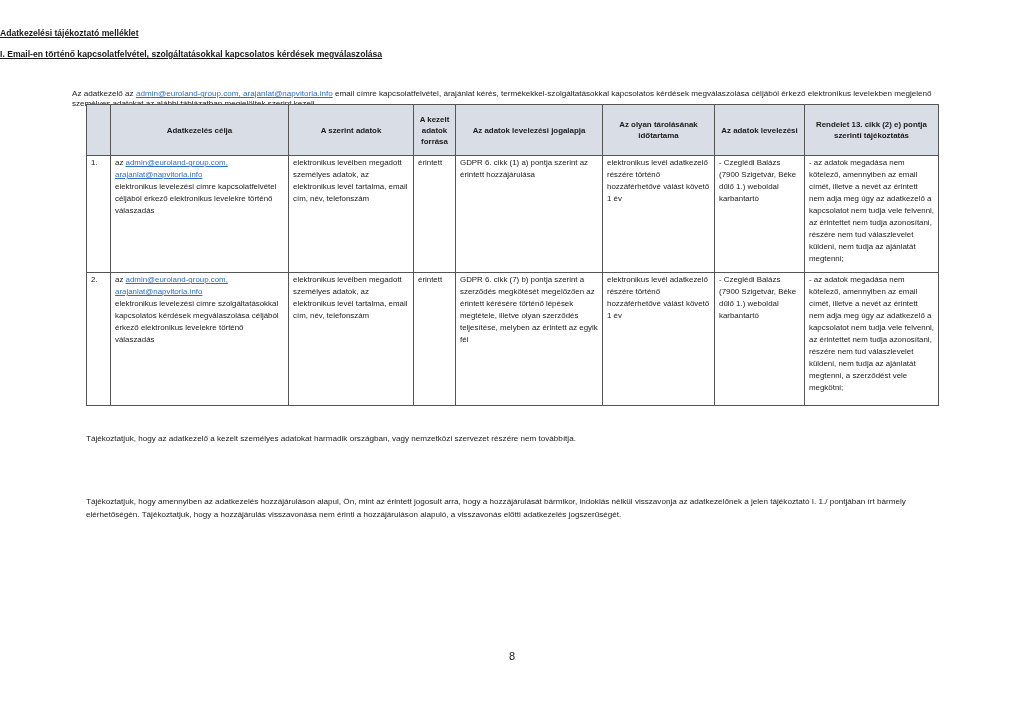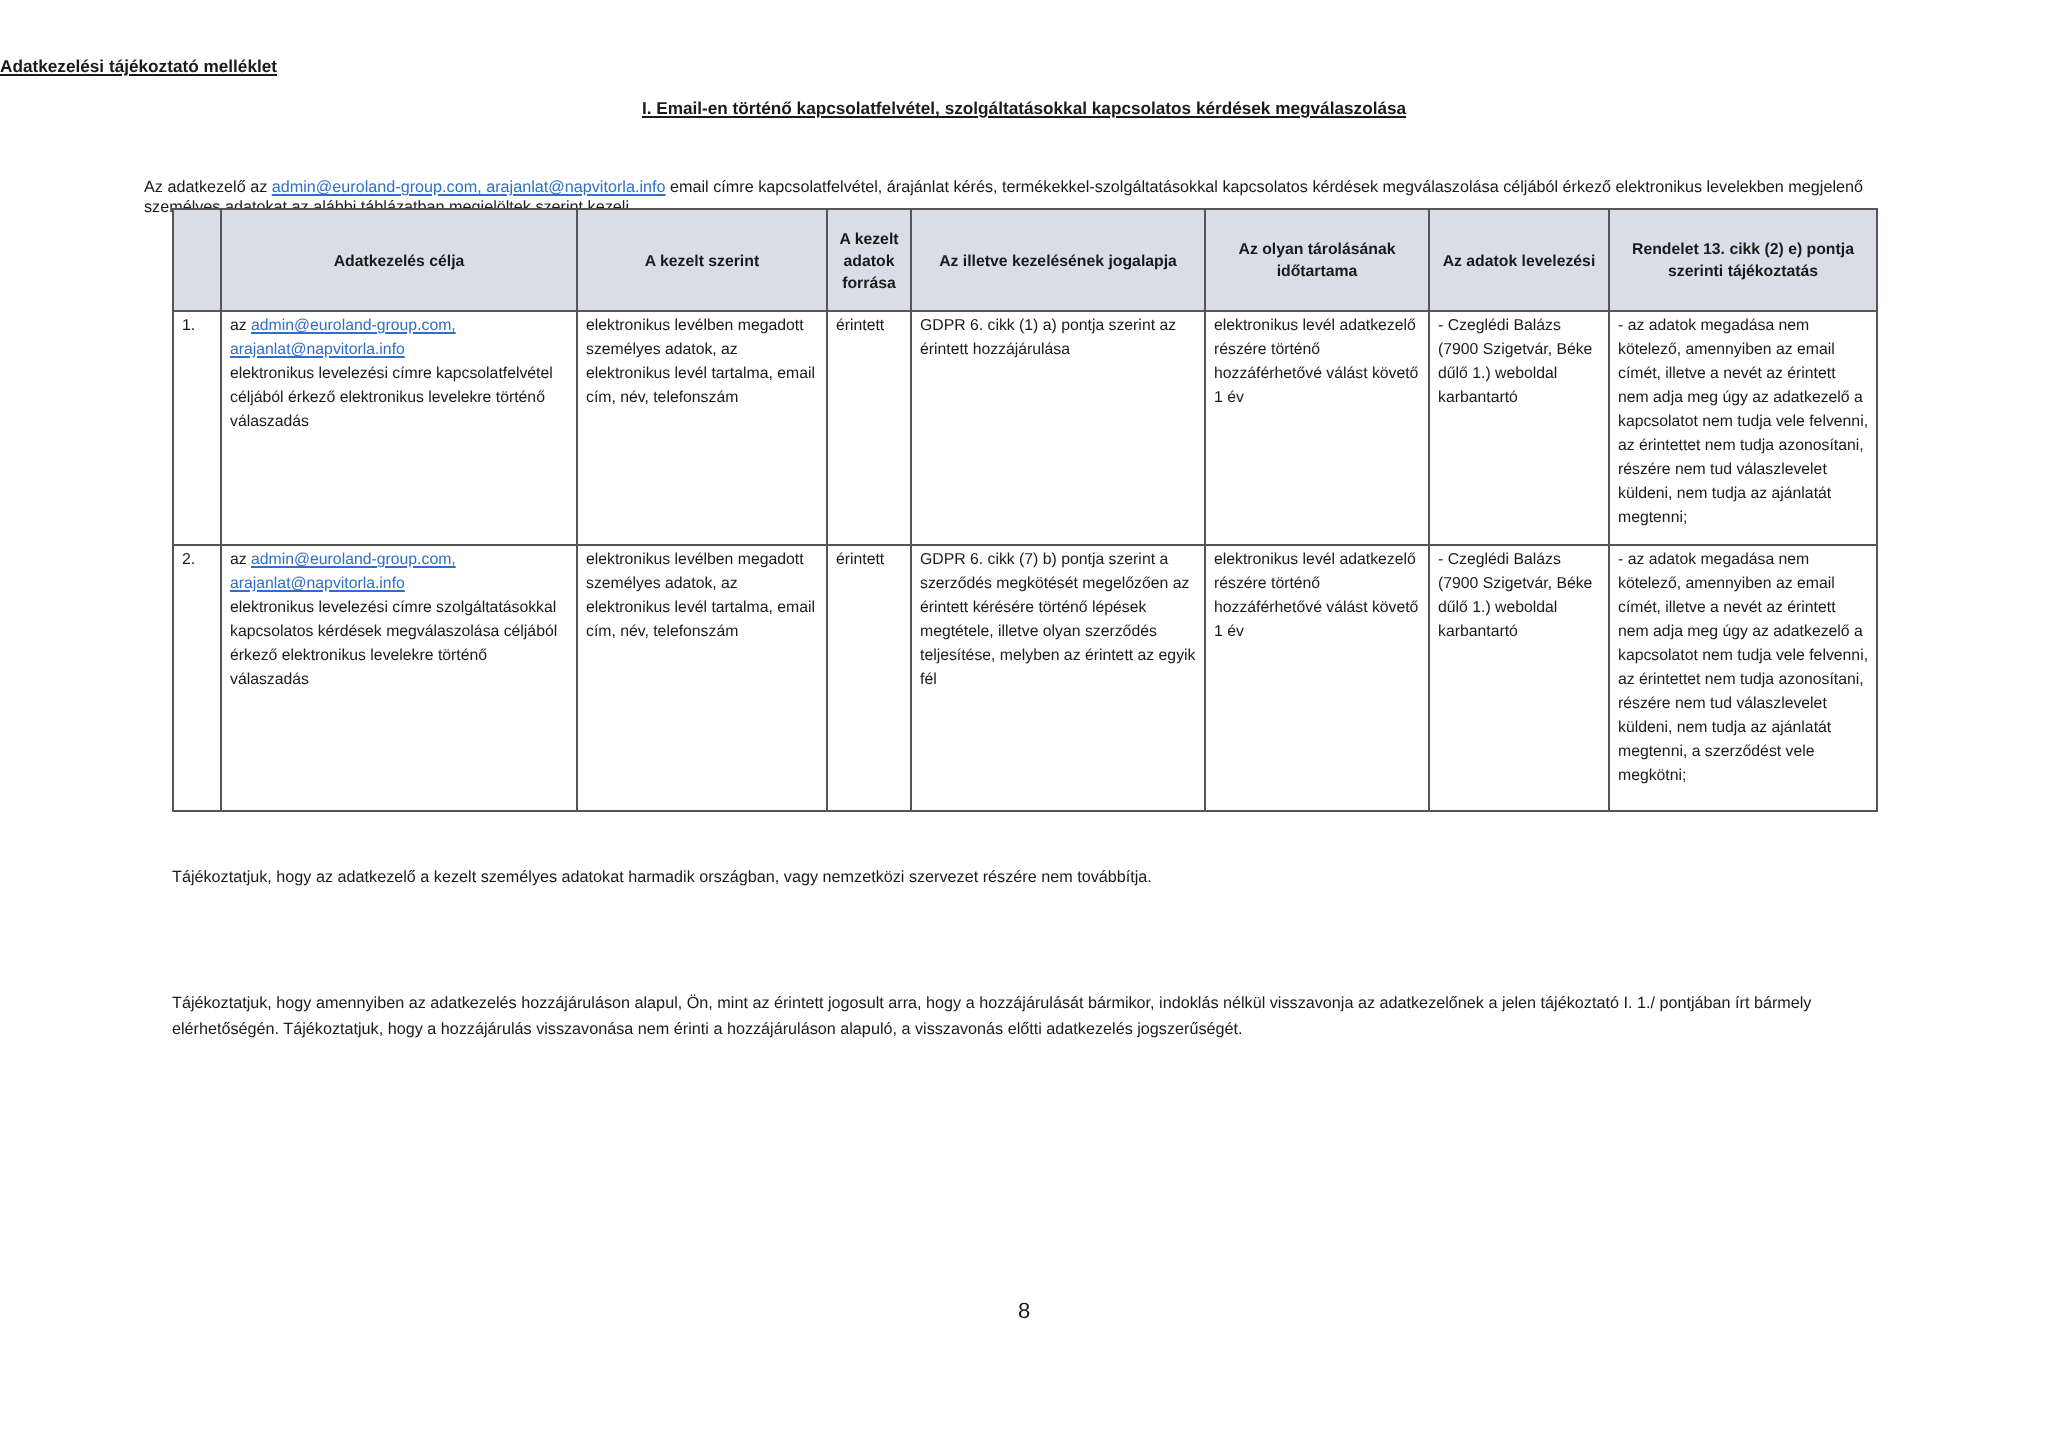--- a/index.html
+++ b/index.html
@@ -1,20 +1,20 @@
 <!DOCTYPE html>
 <html><head>
 <meta charset="utf-8">
 <style>
   html, body { margin: 0; padding: 0; background: #ffffff; }
   body { width: 1024px; height: 724px; position: relative; overflow: hidden;
          font-family: "Liberation Sans", sans-serif; color: #1a1a1a; }
   .page-title { position: absolute; top: 28px; left: 0; width: 1024px; 
                 font-size: 8.6px; font-weight: bold; text-decoration: underline; }
-  .section-title { position: absolute; top: 49px; left: 0; width: 1024px; text-align: center;
+  .section-title { position: absolute; top: 49px; left: 0; width: 1024px; text-align: left;
                 font-size: 8.6px; font-weight: bold; text-decoration: underline; }
   .intro { position: absolute; top: 73px; left: 72px; width: 860px; font-size: 8.1px; line-height: 10px; margin-top: 16px; }
   a.link { color: #2f6fc9; text-decoration: underline; }
   table.main { position: absolute; top: 104px; left: 86px; border-collapse: collapse;
                font-size: 7.9px; line-height: 12px; table-layout: fixed; }
   table.main th, table.main td { border: 1px solid #555; vertical-align: top; padding: 1px 4px; }
   table.main th { background: #d9dde6; font-weight: bold; text-align: center; vertical-align: middle; padding: 1px 2px; line-height: 11px; }
   table.main td.num { text-align: left; }
   table.main tr.head { height: 51px; }
   table.main tr.r1 { height: 117px; }
@@ -39,23 +39,23 @@
     <col style="width:42px">
     <col style="width:147px">
     <col style="width:112px">
     <col style="width:90px">
     <col style="width:134px">
   </colgroup>
   <tbody>
       <tr class="head">
     <th></th>
     <th>Adatkezelés célja</th>
-    <th>A kezelt szerint</th>
+    <th>A szerint adatok</th>
     <th>A kezelt adatok forrása</th>
-    <th>Az illetve kezelésének jogalapja</th>
+    <th>Az adatok levelezési jogalapja</th>
     <th>Az olyan tárolásának időtartama</th>
     <th>Az adatok levelezési</th>
     <th>Rendelet 13. cikk (2) e) pontja szerinti tájékoztatás</th>
   </tr>
   <tr class="r1">
     <td class="num">1.</td>
     <td><span>az </span><a class="link" href="#">admin@euroland-group.com,</a><br><a class="link" href="#">arajanlat@napvitorla.info</a><br><span>elektronikus levelezési címre kapcsolatfelvétel céljából érkező elektronikus levelekre történő válaszadás</span></td>
     <td>elektronikus levélben megadott személyes adatok, az elektronikus levél tartalma, email cím, név, telefonszám</td>
     <td>érintett</td>
     <td>GDPR 6. cikk (1) a) pontja szerint az érintett hozzájárulása</td>

